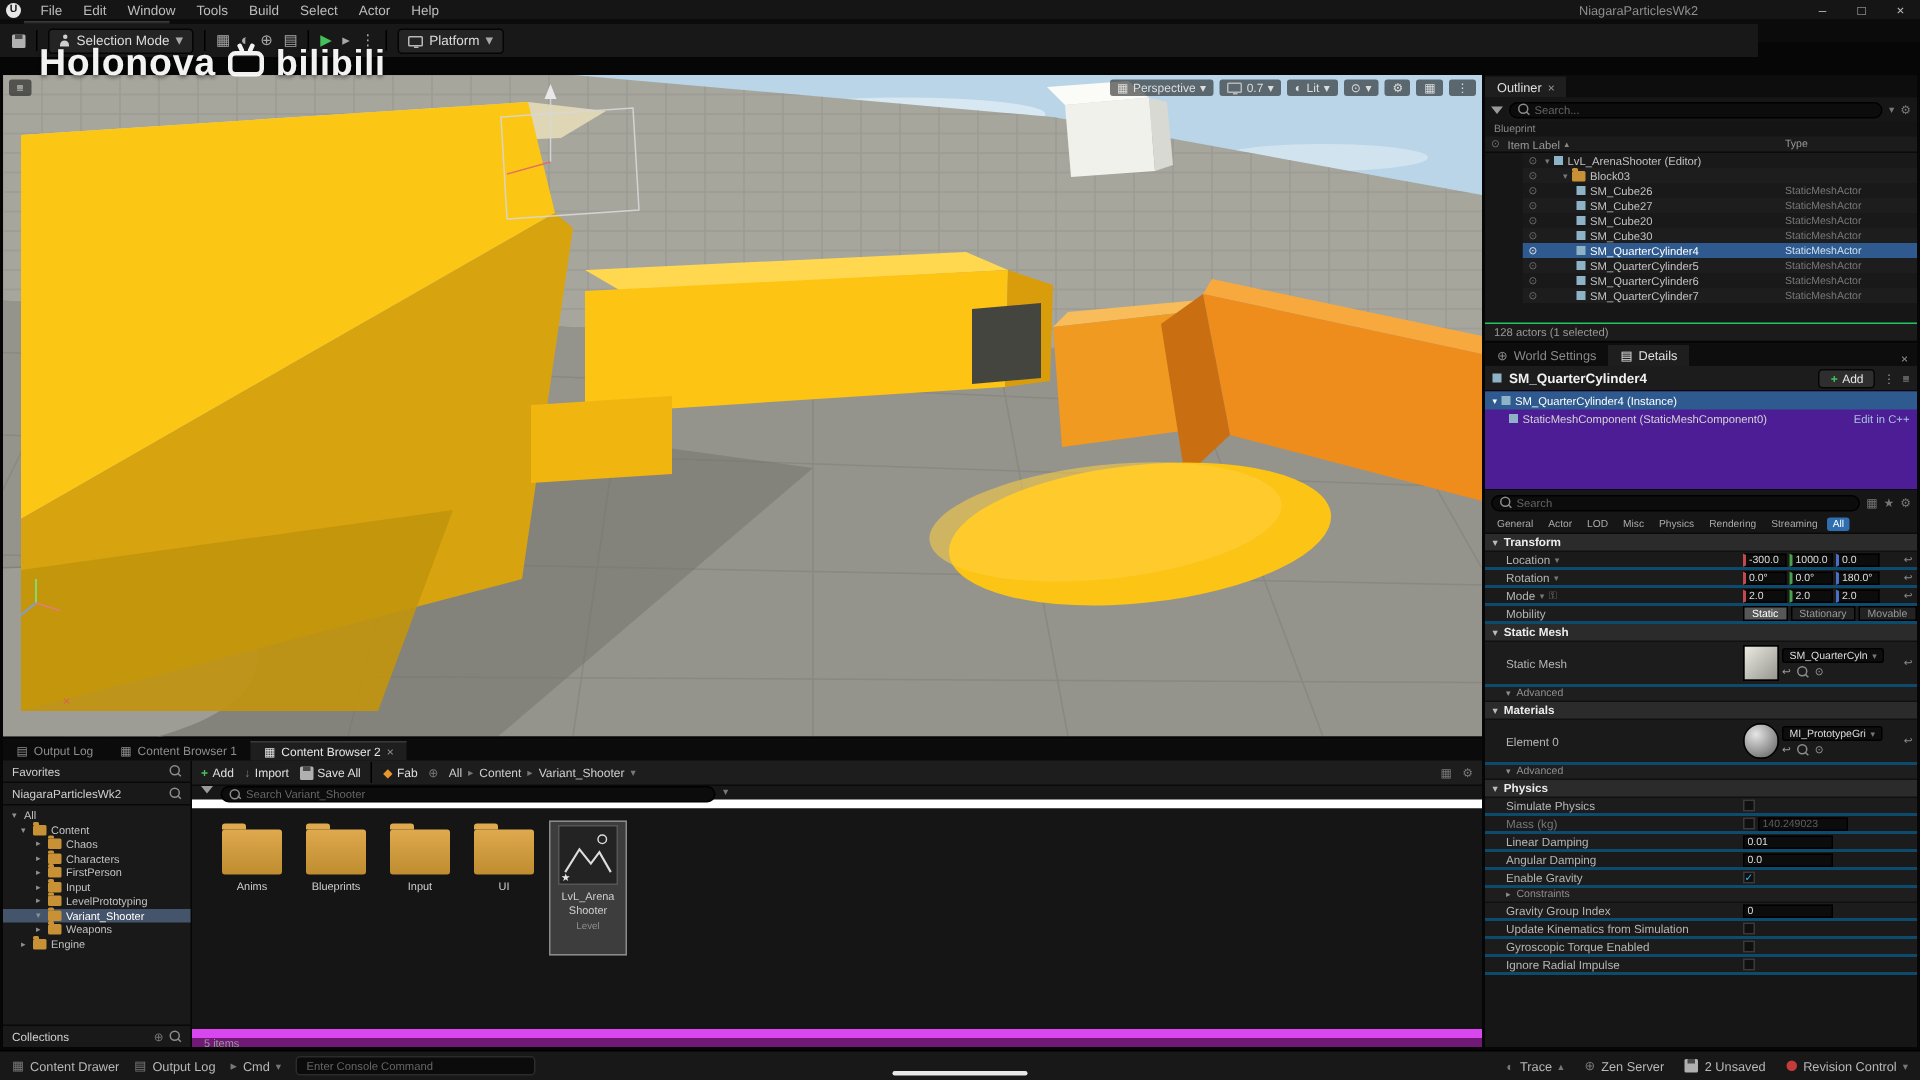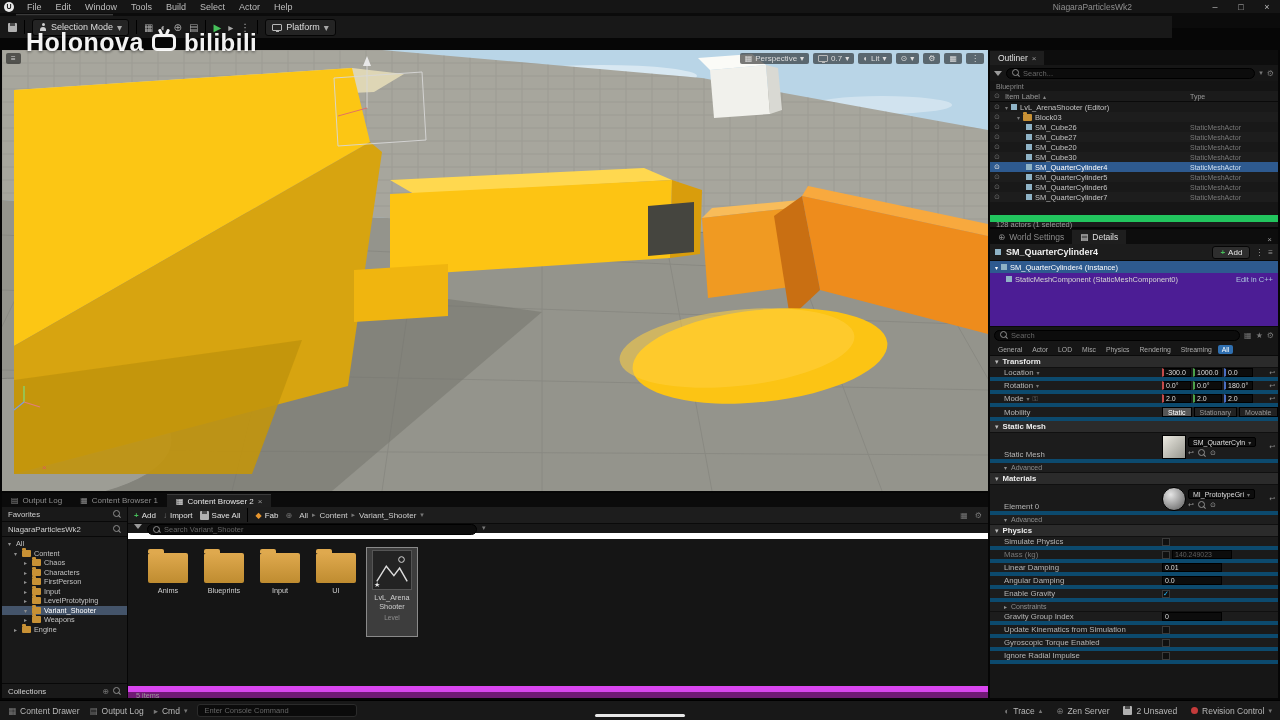--- a/index.html
+++ b/index.html
@@ -44,50 +44,50 @@
 .ptab{height:14px;display:flex;align-items:center;gap:4px;padding:0 8px;background:#1e1e1e;color:#e0e0e0;}
 .ptab.off{background:transparent;color:#8a8a8a;}
 .ptab .x{color:#999;font-size:8px;}
 .search-row{height:16px;display:flex;align-items:center;gap:4px;padding:0 4px;background:#161616;}
 .search-box{flex:1;height:11px;background:#0c0c0c;border:1px solid #000;border-radius:6px;display:flex;align-items:center;gap:3px;padding:0 5px;}
 .search-box input{flex:1;background:transparent;border:0;outline:0;color:#ccc;font-size:7.5px;font-family:inherit;}
 .search-box input::placeholder{color:#666;}
 .ctx-row{height:10px;font-size:7px;color:#8a8a8a;padding:0 6px;display:flex;align-items:center;background:#141414;}
 .o-colhead{height:11px;display:flex;align-items:center;font-size:7.5px;color:#9a9a9a;background:#1b1b1b;border-bottom:1px solid #0a0a0a;padding:0 4px;gap:3px;}
 .o-colhead .o-type{color:#9a9a9a;}
-#o-rows{flex:1;overflow:hidden;}
+#o-rows{flex:1;overflow:hidden;margin-left:25px;}
 .o-row{height:10px;display:flex;align-items:center;font-size:7.5px;color:#c2c2c2;padding:0 4px;gap:3px;background:#191919;}
 .o-row:nth-child(even){background:#1d1d1d;}
 .o-row.sel{background:#2e5a8f;color:#fff;}
 .o-row.sel .o-type{color:#cfe0f2;}
 .o-eye{color:#6f6f6f;font-size:7px;width:8px;}
 .o-row.sel .o-eye{color:#e6e6e6;}
 .o-ind1{width:9px;}.o-ind2{width:18px;}
 .i-cube{width:6px;height:6px;background:#8fb3c6;flex:none;}
 .o-lab{white-space:nowrap;overflow:hidden;}
 .o-type{flex:0 0 84px;margin-left:auto;color:#787878;font-size:7px;white-space:nowrap;}
-.o-foot{height:12px;background:#1b1b1b;font-size:7.5px;color:#9a9a9a;display:flex;align-items:center;padding:0 6px;border-top:7px solid #22c55e;}
+.o-foot{height:12px;background:#1b1b1b;font-size:7.5px;color:#9a9a9a;display:flex;align-items:center;padding:0 6px;border-top:1px solid #22c55e;}
 
 #details{flex:1;background:#161616;display:flex;flex-direction:column;overflow:hidden;}
 .actor-head{height:17px;display:flex;align-items:center;gap:5px;padding:0 5px;background:#1c1c1c;border-bottom:1px solid #0a0a0a;font-size:9px;color:#f0f0f0;font-weight:bold;}
 .add-btn{display:flex;align-items:center;gap:3px;background:#2e2e2e;border:1px solid #060606;border-radius:3px;padding:1px 7px;font-size:8px;font-weight:normal;color:#e8e8e8;margin-left:auto;}
 .add-btn .pl{color:#46c05a;font-weight:bold;}
 .hd-ico{color:#9a9a9a;font-size:8px;font-weight:normal;}
 #comp-tree{height:66px;background:#4c1d95;border-bottom:1px solid #0a0a0a;font-size:7.5px;}
 .c-row{height:12px;display:flex;align-items:center;gap:3px;padding:0 5px;color:#d5d5d5;}
 .c-row.sel{background:#2e5a8f;color:#fff;}
 .c-row .cpp{margin-left:auto;color:#a9c3dd;}
 .filter-tabs{height:13px;display:flex;align-items:center;gap:2px;padding:0 4px;background:#161616;border-bottom:1px solid #0a0a0a;font-size:6.8px;color:#aaa;}
 .ftab{padding:1px 4px;border-radius:2px;}
 .ftab.on{background:#2f6fb0;color:#fff;}
 #detail-body{flex:1;overflow:hidden;font-size:8px;}
 .dsec{height:12px;background:#2b2b2b;display:flex;align-items:center;gap:4px;padding:0 5px;font-size:7.8px;color:#ececec;font-weight:bold;border-bottom:1px solid #101010;}
 .dsec .ar{color:#bbb;font-size:7px;}
 .adv{height:10px;background:#1e1e1e;display:flex;align-items:center;gap:4px;padding:0 14px;font-size:7px;color:#8f8f8f;border-bottom:1px solid #101010;}
-.prow{min-height:12px;display:flex;align-items:flex-end;border-bottom:4px solid #0c4a6e;background:#1a1a1a;color:#b5b5b5;}
+.prow{min-height:12px;display:flex;align-items:center;border-bottom:2px solid #0c4a6e;background:#1a1a1a;color:#b5b5b5;}
 .prow:nth-child(odd){background:#1c1c1c;}
 .plab{flex:0 0 172px;padding-left:14px;display:flex;align-items:center;gap:3px;white-space:nowrap;overflow:hidden;font-size:7.8px;}
 .pval{flex:1;display:flex;align-items:center;gap:2px;padding-right:3px;}
 .num{height:9px;background:#0c0c0c;border:1px solid #000;color:#ddd;font-size:7px;padding:0 2px;font-family:inherit;outline:0;}
 .num.vx{width:29px;border-left:2px solid #c34a4a;}
 .num.vy{width:29px;border-left:2px solid #4aa14a;}
 .num.vz{width:29px;border-left:2px solid #4a6ec3;}
 .num.wide{width:60px;}
 .num.dimv{color:#5e5e5e;}
 .rst{margin-left:auto;color:#8a8a8a;font-size:7px;}

